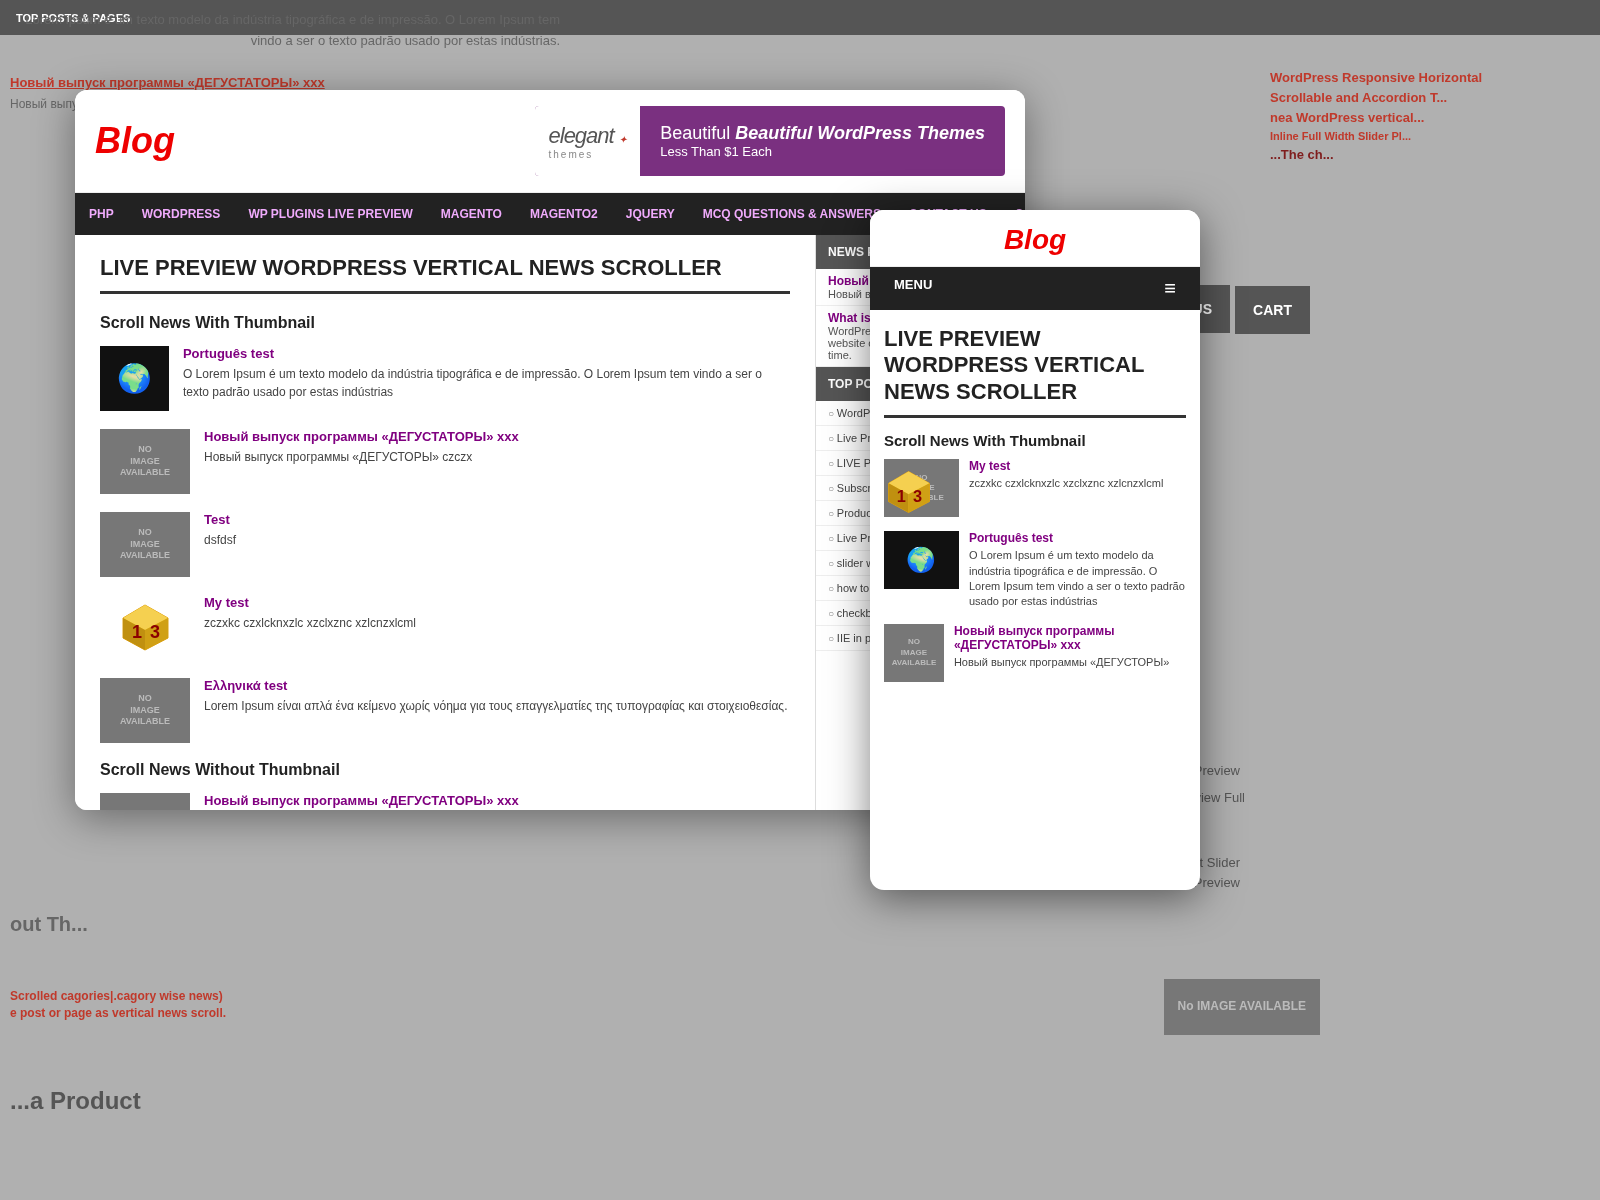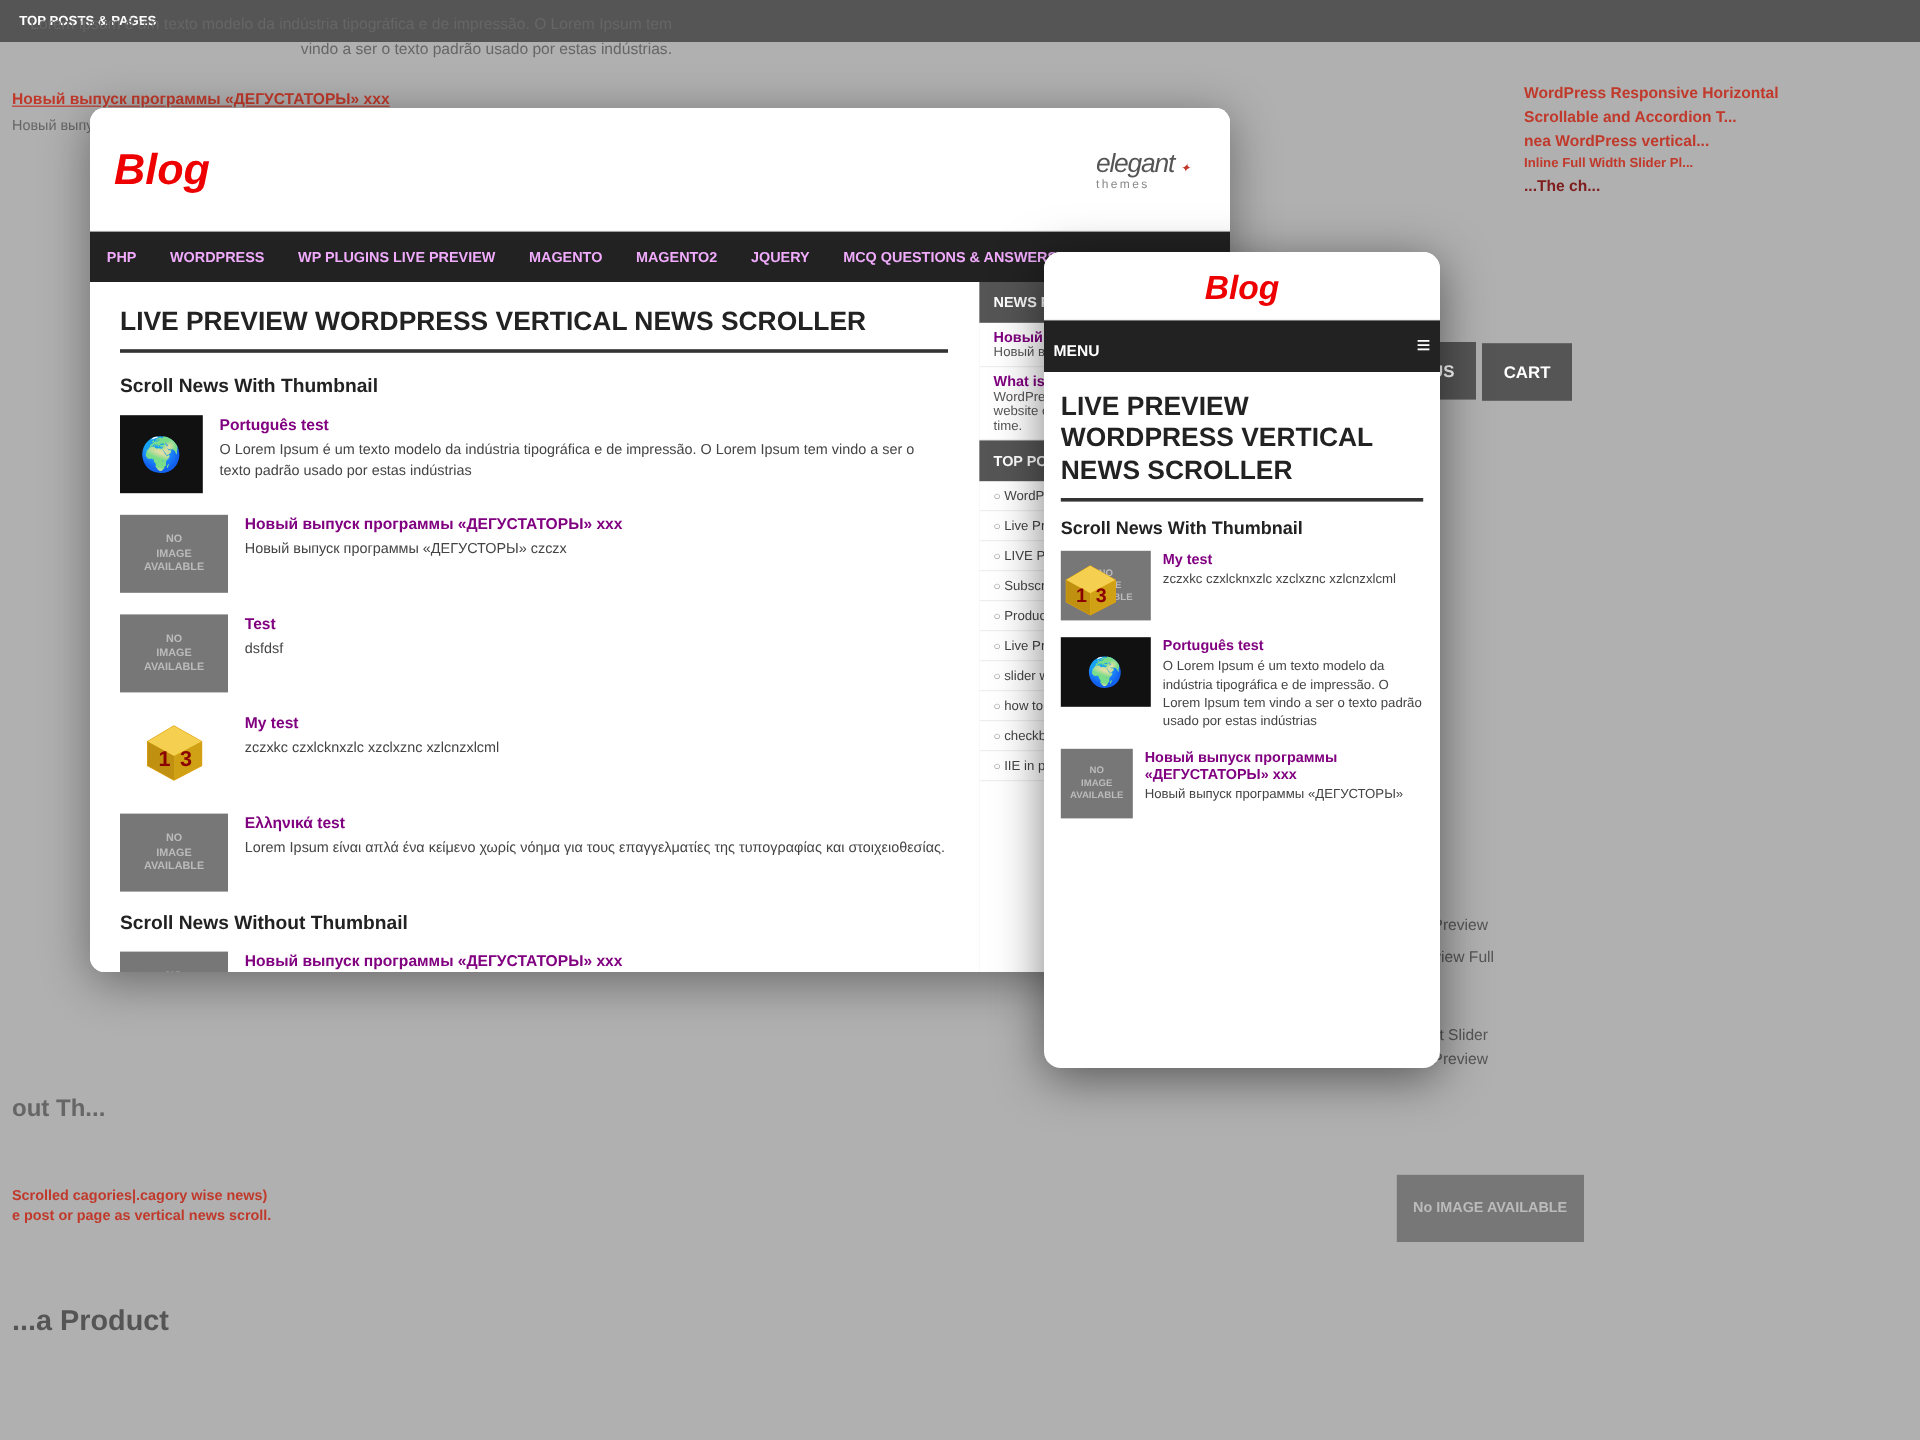--- a/index.html
+++ b/index.html
@@ -270,23 +270,23 @@
     .mobile-blog-title {
       font-size: 28px;
       font-weight: bold;
       color: #e00;
       font-style: italic;
     }
 
     .mobile-nav {
       background: #222;
       display: flex;
-      align-items: flex-end;
+      align-items: flex-start;
       justify-content: space-between;
-      padding: 10px 8px;
+      padding: 10px 24px;
     }
 
     .mobile-menu-label {
       color: white;
       font-size: 13px;
       font-weight: bold;
       text-transform: uppercase;
     }
 
     .hamburger {
@@ -445,20 +445,24 @@
   <div class="blog-header">
     <div class="blog-title">Blog</div>
     <div class="ad-banner">
       <div class="ad-logo">
         <div>
           <div style="font-size:22px; font-style:italic; color:#555; letter-spacing:-1px;">
             elegant <span style="font-size:10px; color:#c0392b;">✦</span>
           </div>
           <div style="font-size:10px; color:#888; letter-spacing:2px;">themes</div>
         </div>
+      </div>
+      <div class="ad-text">
+        <div class="main">Beautiful <strong>Beautiful WordPress Themes</strong></div>
+        <div class="sub">Less Than $1 Each</div>
       </div>
     </div>
   </div>
 
   <div class="nav-bar">
     <div class="nav-item">PHP</div>
     <div class="nav-item">WORDPRESS</div>
     <div class="nav-item">WP PLUGINS LIVE PREVIEW</div>
     <div class="nav-item">MAGENTO</div>
     <div class="nav-item">MAGENTO2</div>

